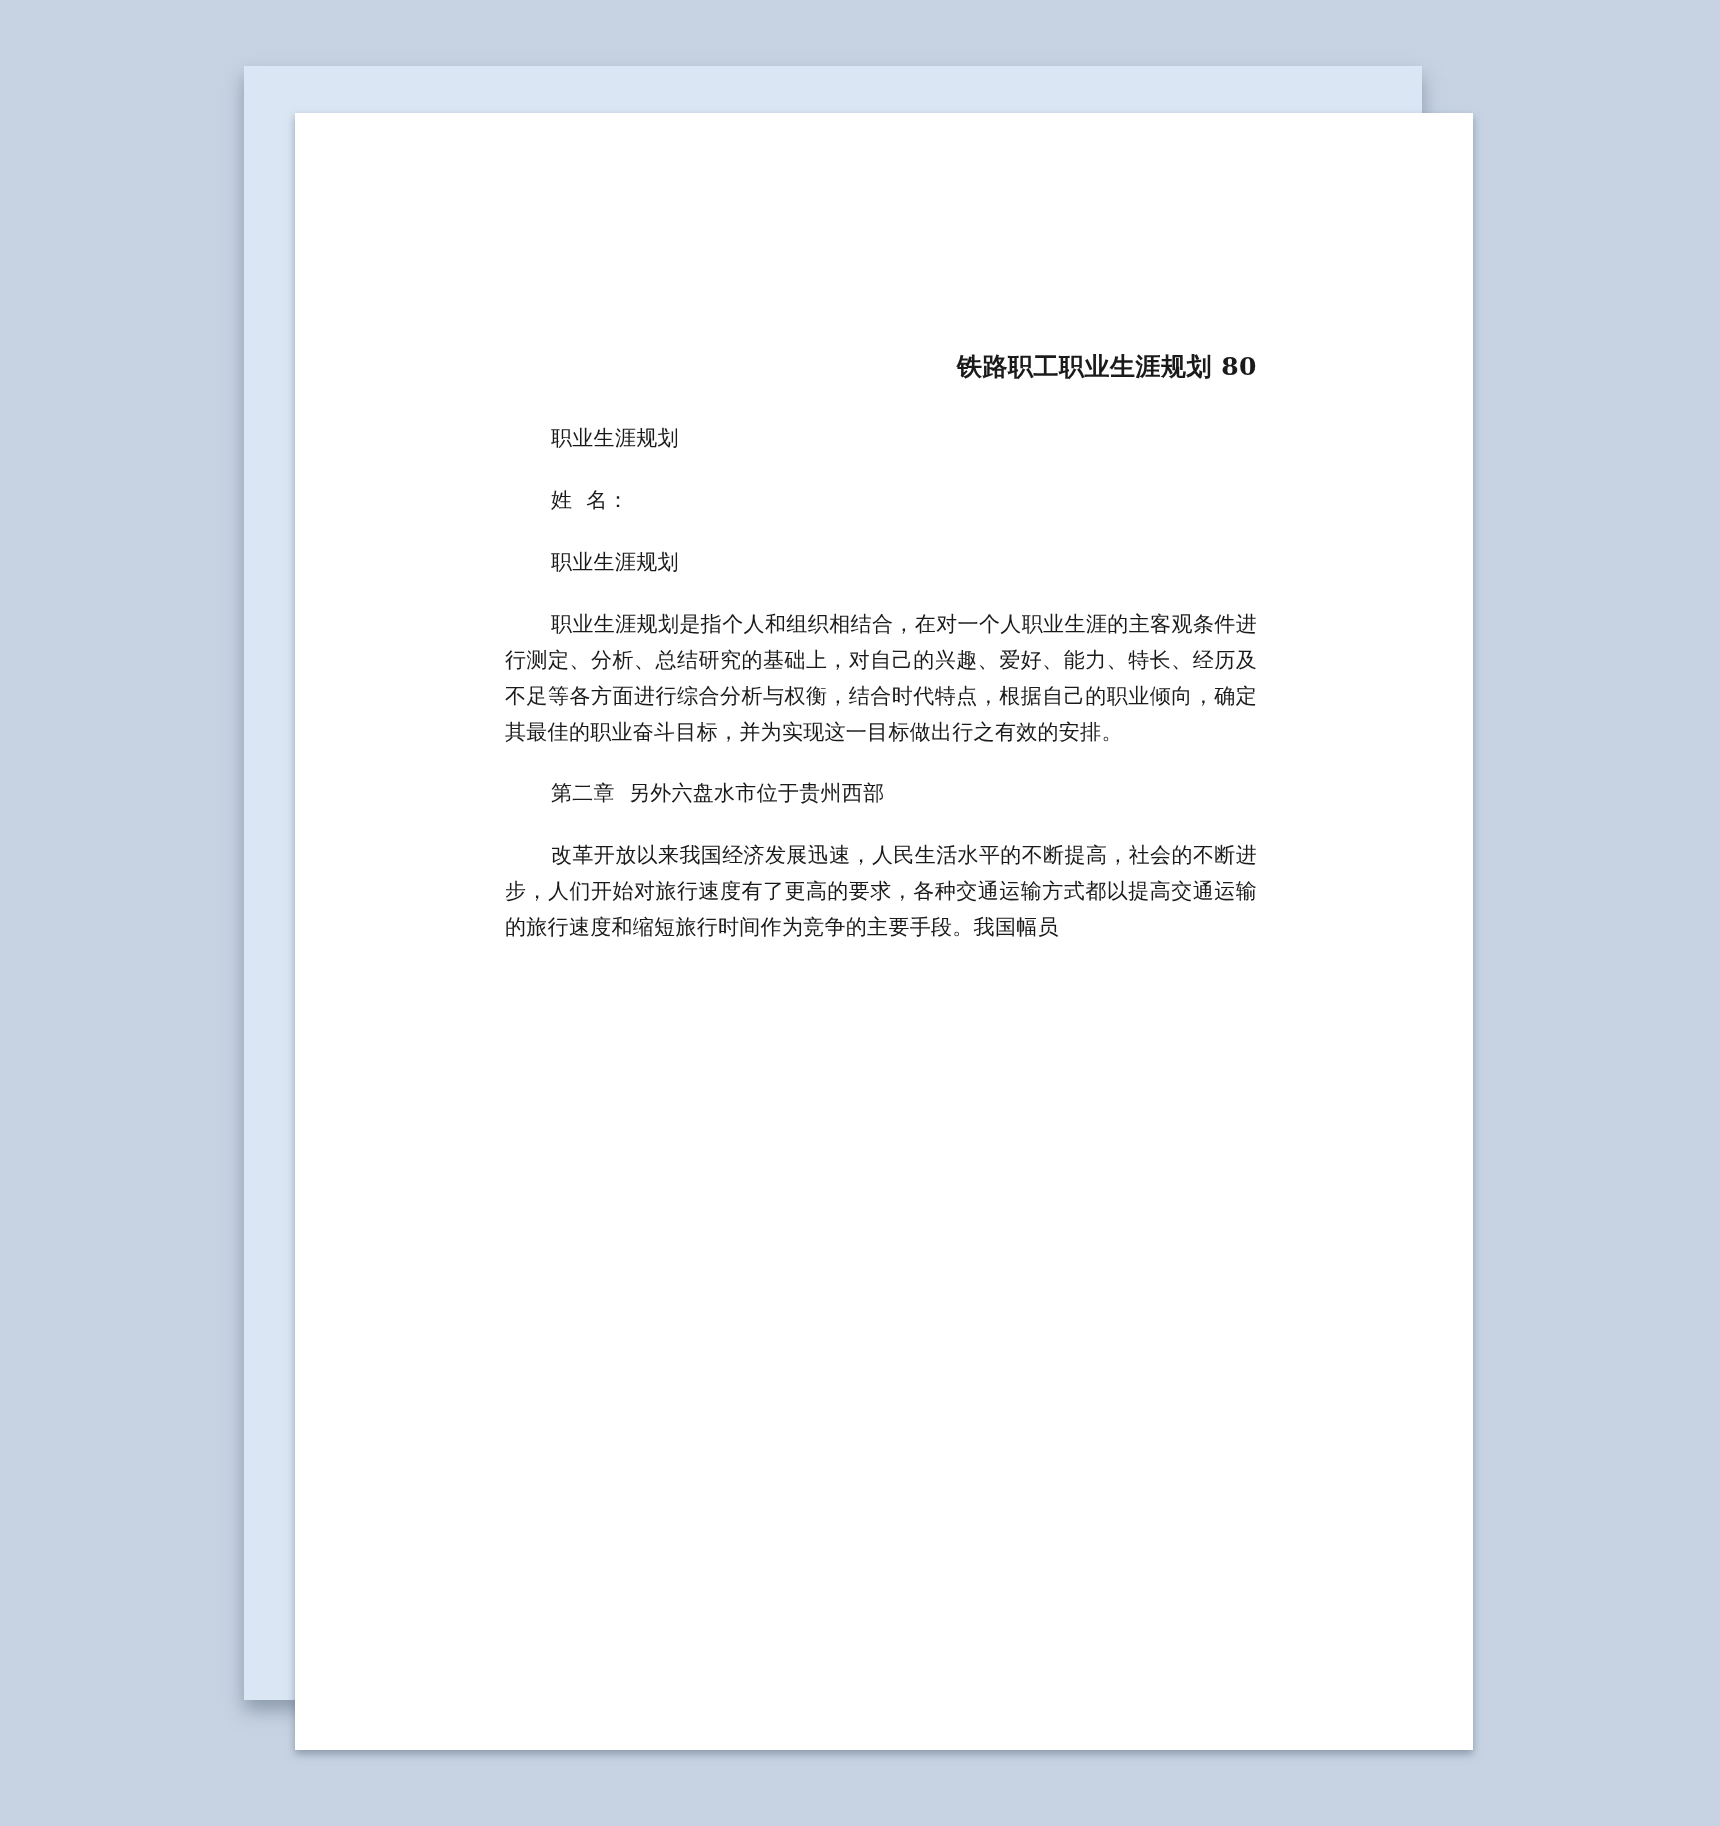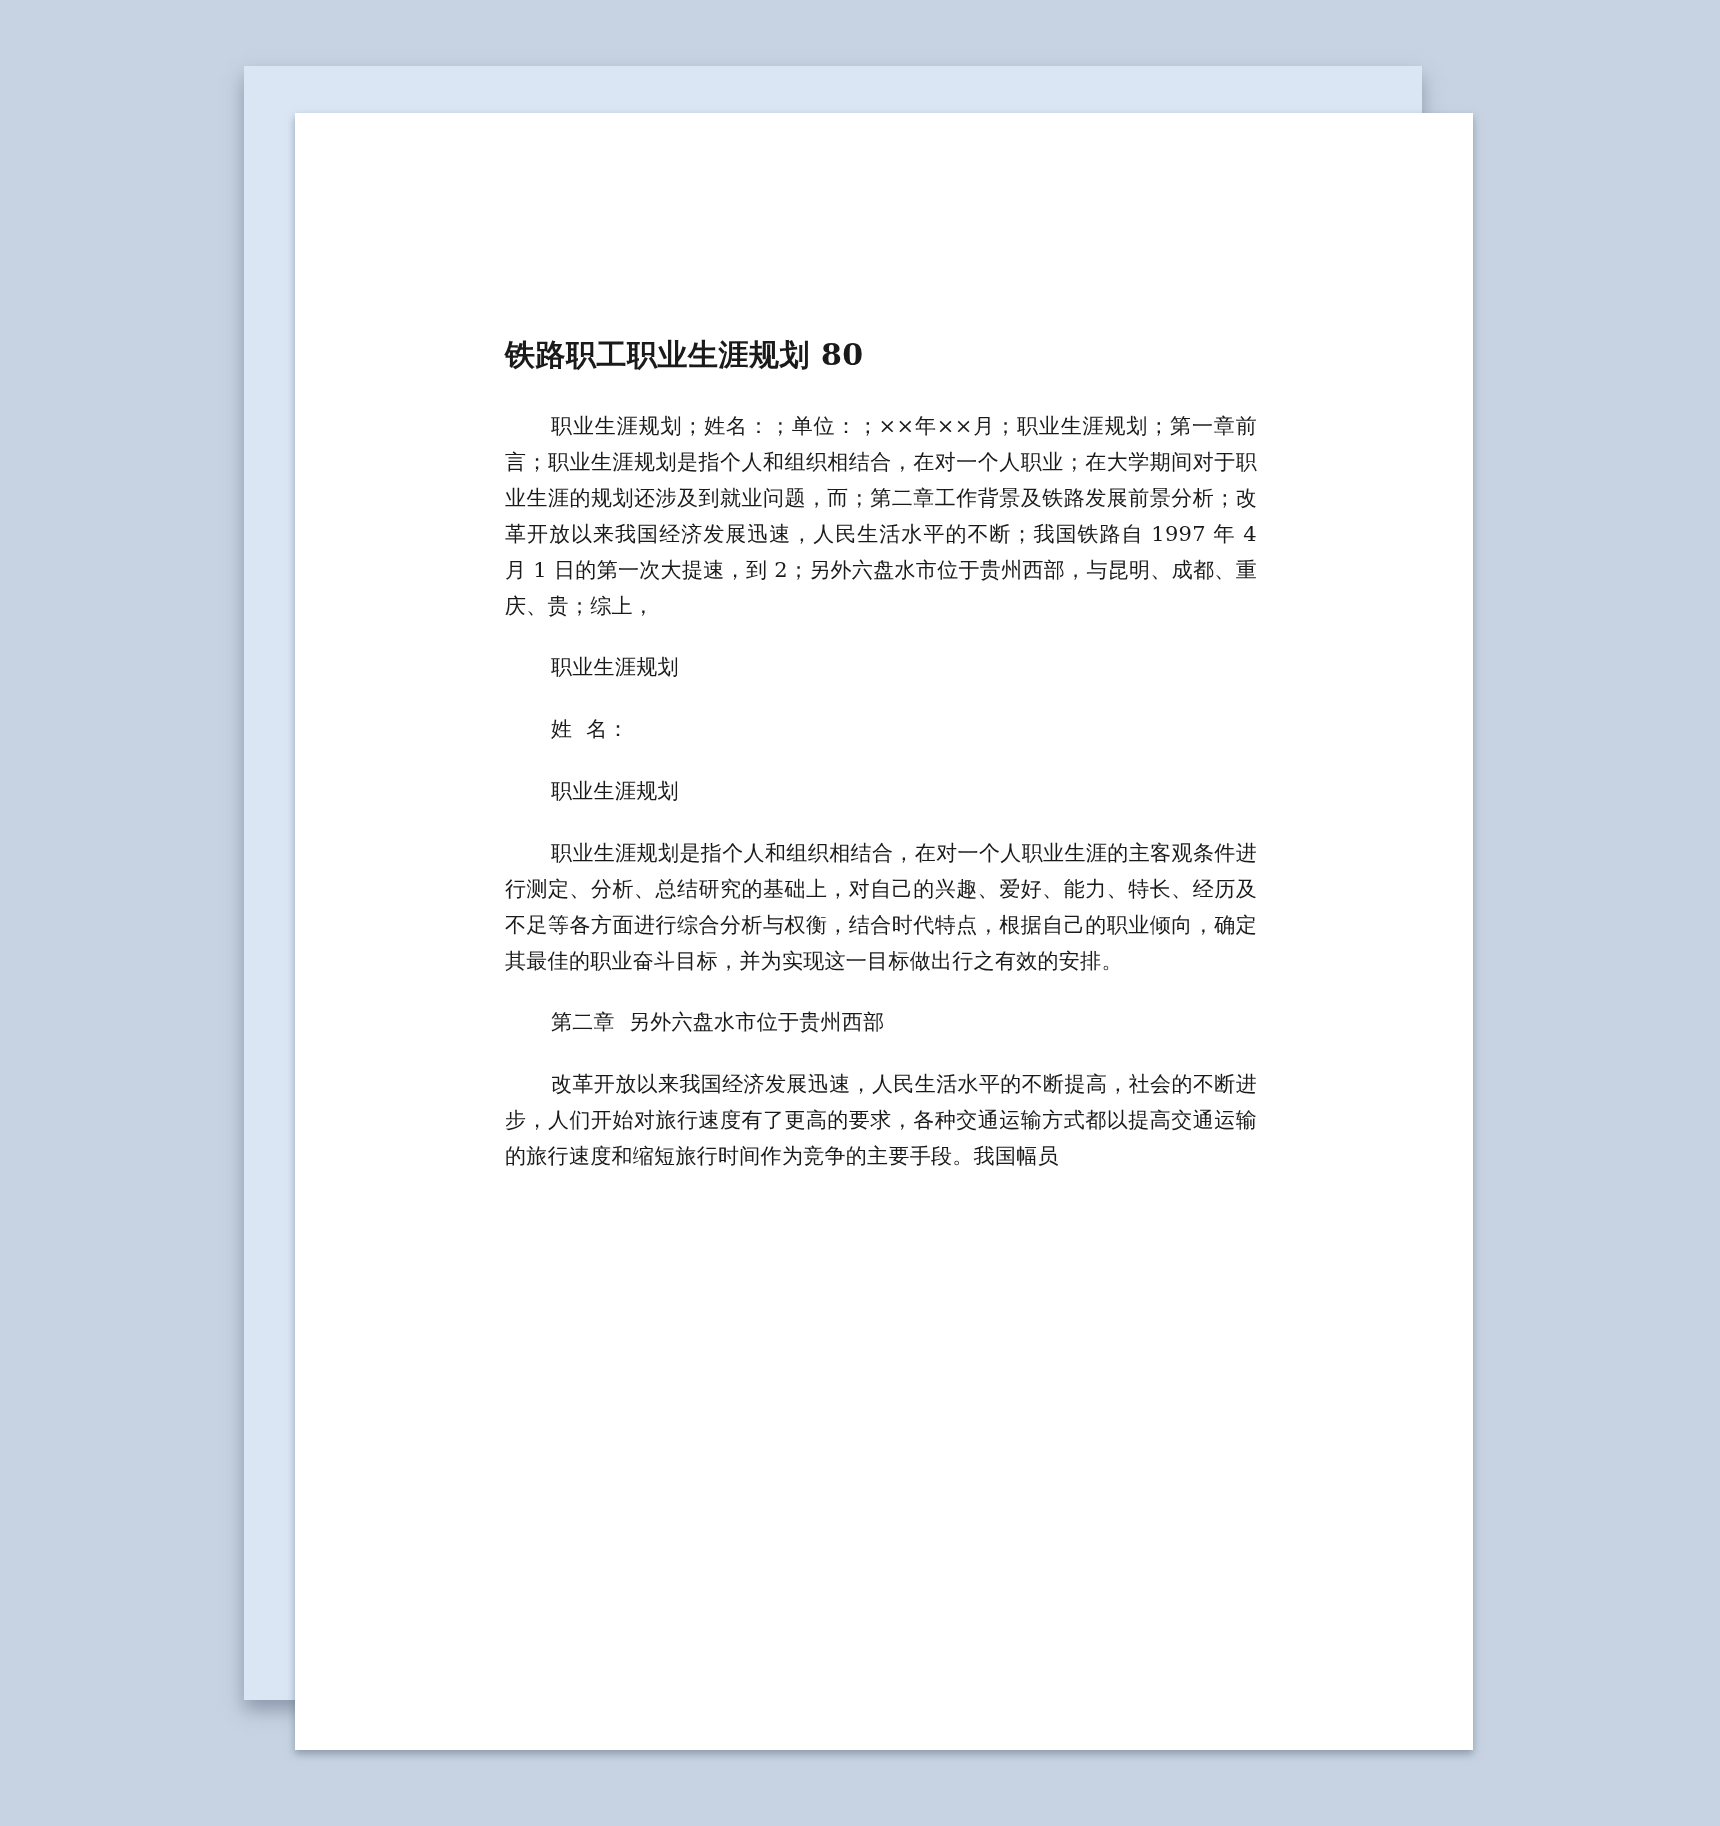--- a/index.html
+++ b/index.html
@@ -20,23 +20,23 @@
     width: 1178px; height: 1637px;
     background: #ffffff;
     box-shadow: 0 4px 8px rgba(90,105,125,0.55);
   }
   .content {
     position: absolute; left: 210px; top: 222px;
     width: 752px;
     color: #1a1a1a;
   }
   .doc-title {
-    text-align: left; font-weight: bold;
-    font-size: 30px; line-height: 40px;
-    margin: 0 0 33px 0; letter-spacing: 0.5px;
+    text-align: right; font-weight: bold;
+    font-size: 25px; line-height: 40px;
+    margin: 12px 0 33px 0; letter-spacing: 0.5px;
   }
   .para {
     font-size: 21px; line-height: 36px;
     text-indent: 46px; text-align: justify;
     margin: 0 0 25px 0; letter-spacing: 0.3px;
   }
   .line {
     font-size: 21px; line-height: 36px;
     text-indent: 46px; margin: 12px 0 26px 0;
     white-space: pre; letter-spacing: 0.3px;
@@ -44,21 +44,20 @@
 </style>
 </head>
 <body>
 
 <div class="back-page"></div>
 
 <div class="front-page">
   <div class="content">
     <h1 class="doc-title">铁路职工职业生涯规划 80</h1>
 
-    <p class="para">职业生涯规划；姓名：；单位：；××年××月；职业生涯规划；第一章前言；职业生涯规划是指个人和组织相结合，在对一个人职业；在大学期间对于职业生涯的规划还涉及到就业问题，而；第二章工作背景及铁路发展前景分析；改革开放以来我国经济发展迅速，人民生活水平的不断；我国铁路自 1997 年 4 月 1 日的第一次大提速，到 2；另外六盘水市位于贵州西部，与昆明、成都、重庆、贵；综上，</p>
 
     <p class="line">职业生涯规划</p>
     <p class="line">姓  名：</p>
     <p class="line">职业生涯规划</p>
 
     <p class="para">职业生涯规划是指个人和组织相结合，在对一个人职业生涯的主客观条件进行测定、分析、总结研究的基础上，对自己的兴趣、爱好、能力、特长、经历及不足等各方面进行综合分析与权衡，结合时代特点，根据自己的职业倾向，确定其最佳的职业奋斗目标，并为实现这一目标做出行之有效的安排。</p>
 
     <p class="line">第二章  另外六盘水市位于贵州西部</p>
 
     <p class="para">改革开放以来我国经济发展迅速，人民生活水平的不断提高，社会的不断进步，人们开始对旅行速度有了更高的要求，各种交通运输方式都以提高交通运输的旅行速度和缩短旅行时间作为竞争的主要手段。我国幅员</p>

